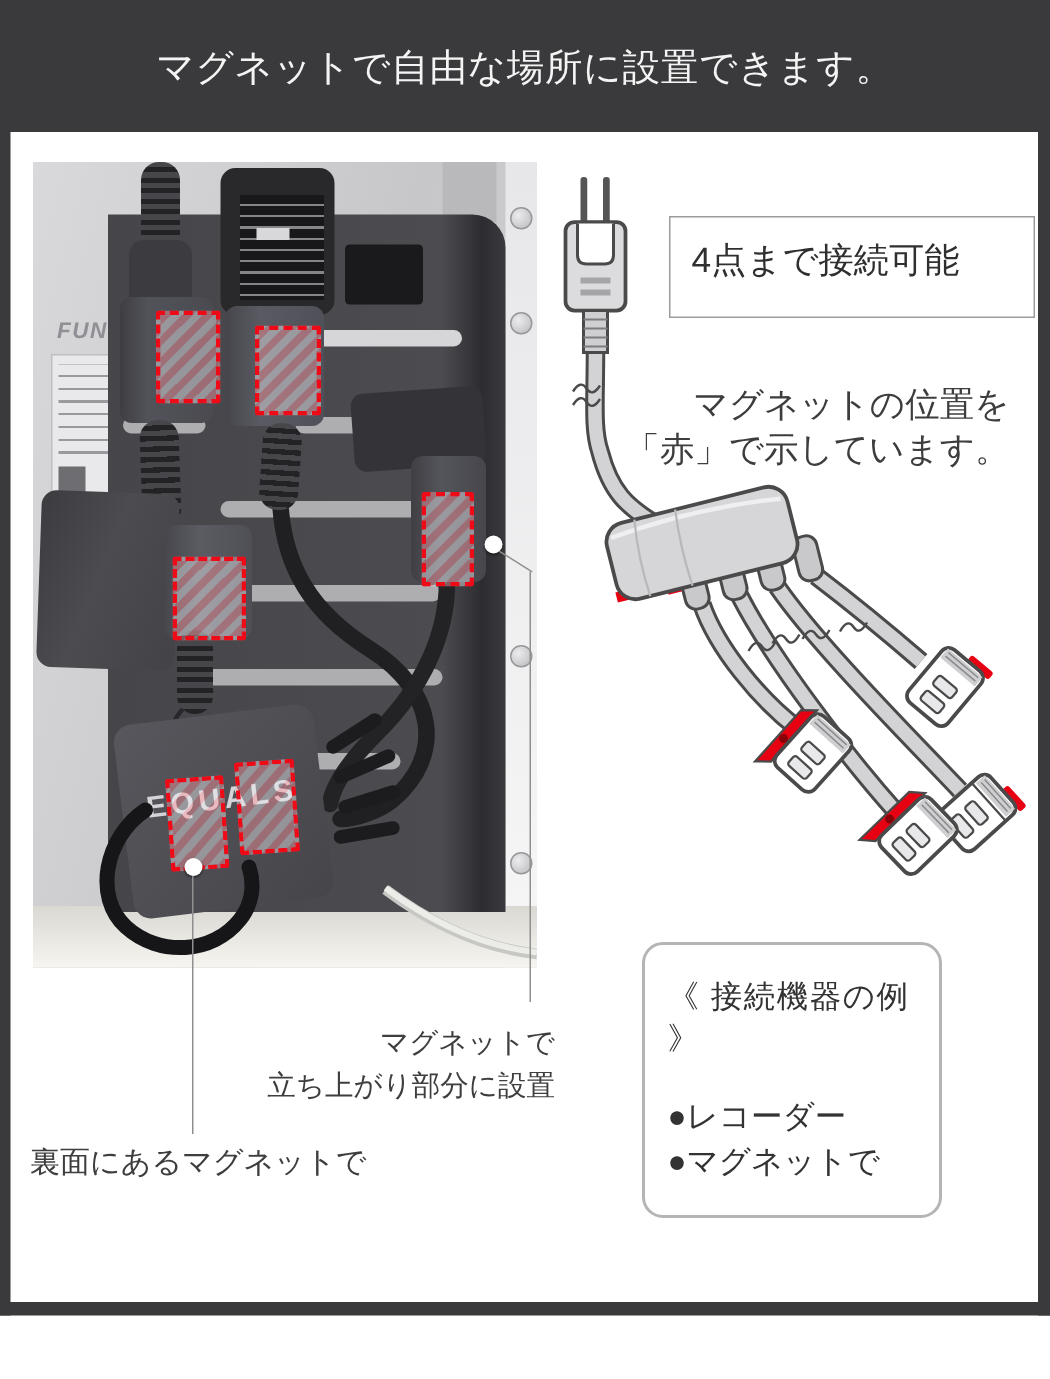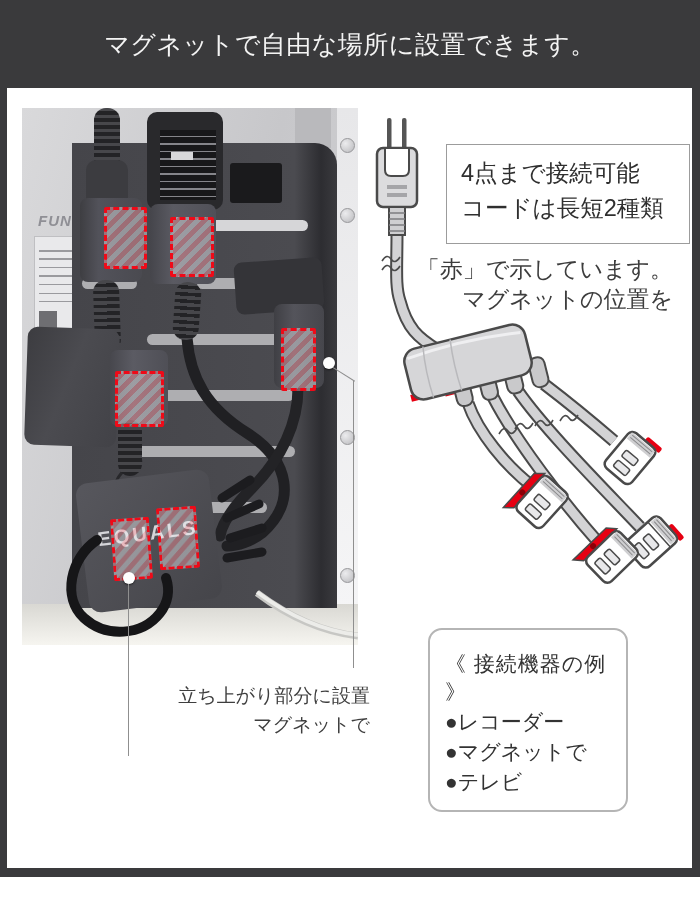--- a/index.html
+++ b/index.html
@@ -42,26 +42,26 @@
           background:repeating-linear-gradient(135deg,rgba(255,150,160,.45) 0 5px,rgba(238,238,242,.45) 5px 10px);}
   .equals-text{position:absolute;left:0;top:46px;width:100%;text-align:center;color:rgba(236,236,240,.85);
                font-size:20px;letter-spacing:3px;font-weight:bold;}
 
   
   .cline{background:#8f8f8f;z-index:10;}
   .dot{width:12px;height:12px;border-radius:50%;background:#fff;box-shadow:0 1px 2px rgba(0,0,0,.55);z-index:10;}
   .callout-text{color:#3e3e3e;z-index:10;}
 
   
-  .infobox{left:446px;top:144px;width:244px;height:100px;border:1px solid #9c9c9c;background:#fff;
+  .infobox{left:446px;top:144px;width:244px;height:68px;border:1px solid #9c9c9c;background:#fff;
            box-sizing:border-box;padding:11px 0 0 14px;font-size:23.5px;line-height:1.5;color:#2f2f2f;z-index:9;}
   .rednote{right:27px;top:254px;text-align:right;font-size:23px;line-height:1.32;color:#3d3d3d;z-index:9;}
   .devbox{left:428px;top:628px;width:200px;height:184px;border:2px solid #b5b5b5;border-radius:14px;
           box-sizing:border-box;padding:20px 0 0 15px;color:#333;z-index:9;background:#fff;}
-  .devbox .title{font-size:21px;margin-bottom:1px;letter-spacing:1px;}
+  .devbox .title{font-size:21px;margin-bottom:24px;letter-spacing:1px;}
   .devbox .item{font-size:21px;line-height:30px;}
 </style>
 </head>
 <body>
 
 <div class="page">
 
   <div class="abs header">
     <h1>マグネットで自由な場所に設置できます。</h1>
   </div>
@@ -218,42 +218,41 @@
       <rect x="-17" y="-23" width="34" height="46" rx="6" fill="#ffffff" stroke="#4a4a4a" stroke-width="2.5"></rect>
       <rect x="-15" y="-21" width="30" height="8" fill="#cfcfd1"></rect>
       <path d="M-13,-19 h26 M-13,-16 h26" stroke="#8a8a8c" stroke-width="1"></path>
       <rect x="-8" y="-4" width="16" height="8" rx="2" fill="#e8e8ea" stroke="#4a4a4a" stroke-width="1.5"></rect>
       <rect x="-8" y="9" width="16" height="8" rx="2" fill="#e8e8ea" stroke="#4a4a4a" stroke-width="1.5"></rect>
     </g>
   </svg>
 
   <div class="abs infobox">
     <div>4点まで接続可能</div>
-    <div>コードは長短2種類</div>
   </div>
 
   <div class="abs rednote">
+    <div>マグネットの位置を</div>
     <div>「赤」で示しています。</div>
-    <div>マグネットの位置を</div>
   </div>
 
   <div class="abs devbox">
     <div class="title">《 接続機器の例 》</div>
     <div class="item">●レコーダー</div>
     <div class="item">●マグネットで</div>
-    <div class="item">●テレビ</div>
   </div>
 
   <div class="abs dot" style="left:323px;top:357px;"></div>
   <div class="abs cline" style="left:333px;top:367px;width:26px;height:1px;transform:rotate(32deg);transform-origin:0 0;"></div>
   <div class="abs cline" style="left:353px;top:381px;width:1px;height:287px;"></div>
   <div class="abs dot" style="left:123px;top:572px;"></div>
   <div class="abs cline" style="left:128px;top:584px;width:1px;height:172px;"></div>
 
   <div class="abs callout-text" style="right:330px;top:682px;text-align:right;font-size:19px;line-height:1.5;">
+    <div>マグネットで</div>
     <div>立ち上がり部分に設置</div>
-    <div>マグネットで</div>
   </div>
 
   <div class="abs callout-text" style="left:20px;top:760px;font-size:20px;line-height:1.55;">
+    <div>裏面にあるマグネットで</div>
   </div>
 
 </div>
 
 </body></html>

